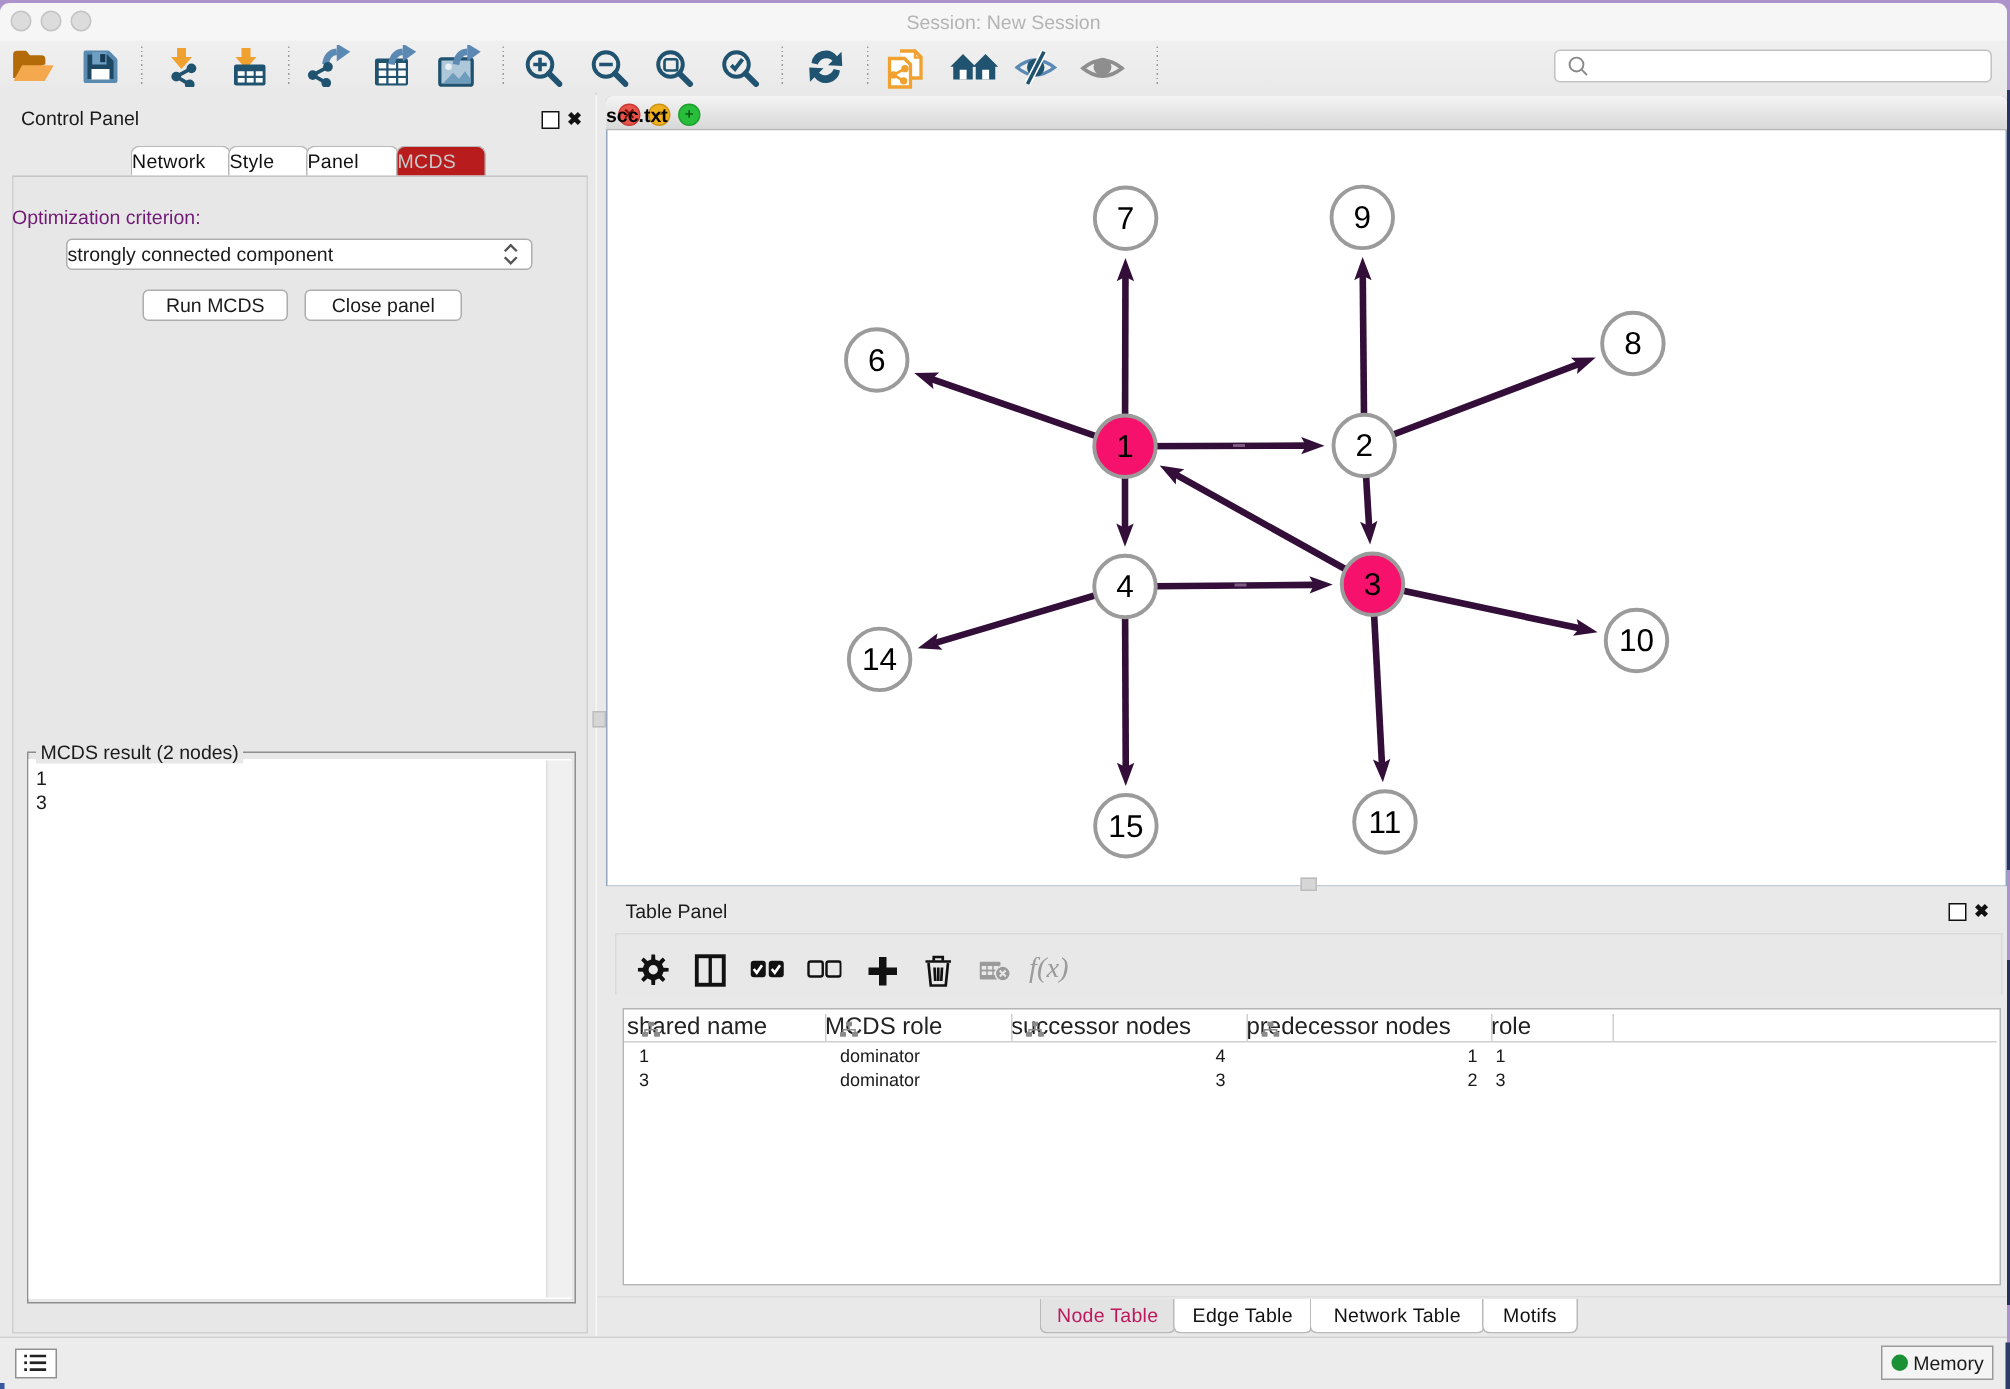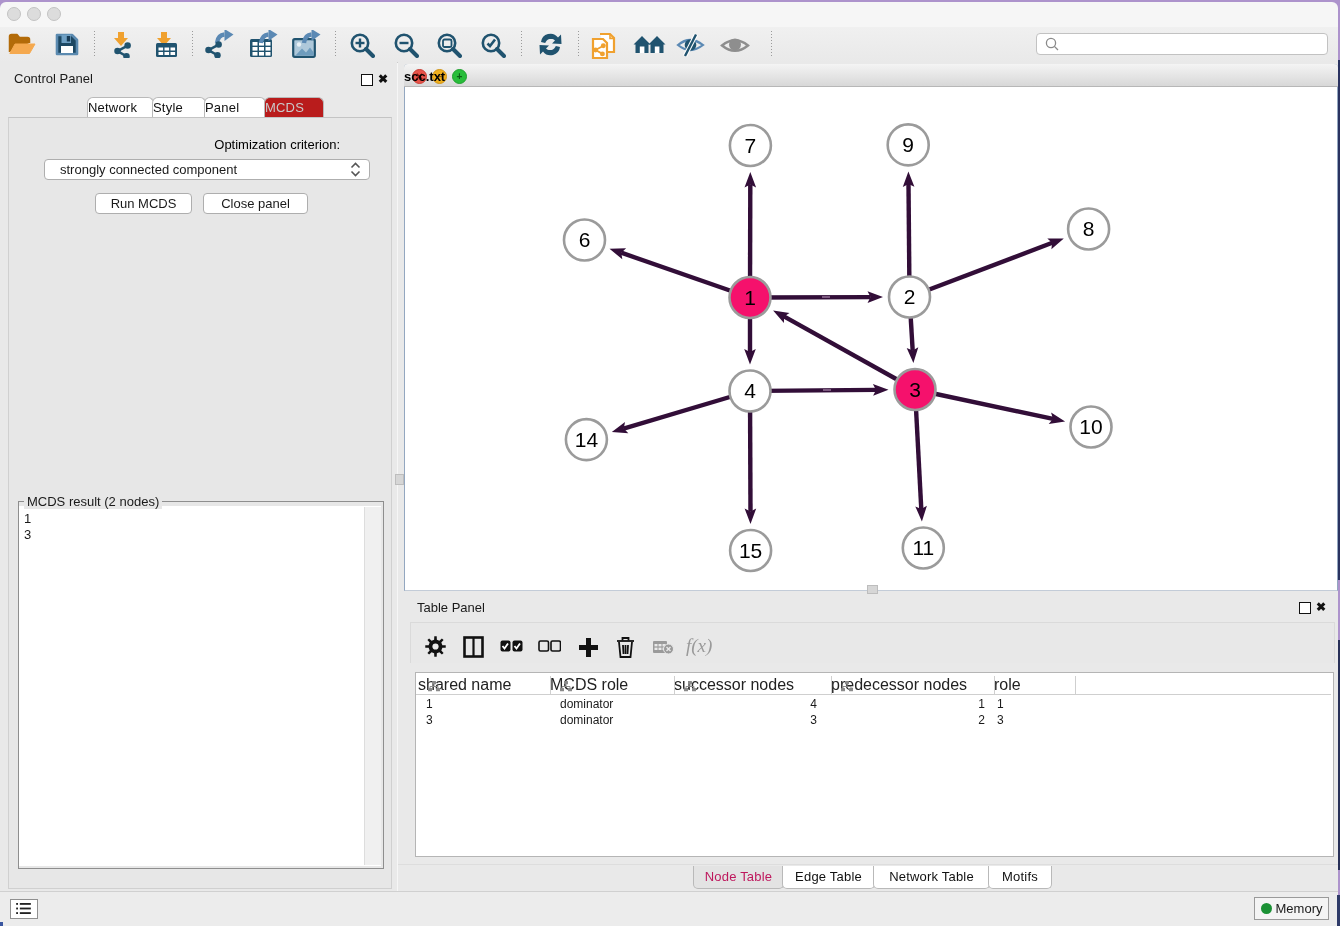--- a/index.html
+++ b/index.html
@@ -12,22 +12,22 @@
 #toolbar{left:0;top:27px;width:1338px;height:35px;background:linear-gradient(#f0f0f0,#e9e9e9);border-bottom:1px solid #cccccc}
 .sep{position:absolute;top:31px;width:1px;height:26px;background-image:repeating-linear-gradient(#9b9b9b 0 1px,transparent 1px 3px)}
 #search{left:1036px;top:33px;width:290px;height:20px;background:#fff;border:1px solid #c2c2c2;border-radius:4px}
 #leftpanel{left:0;top:62px;width:397px;height:829px;background:#e9e9e9}
 #cptitle{left:14px;top:71px;font-size:13px;color:#1a1a1a}
 .flt{position:absolute;width:10px;height:10px;border:1.5px solid #111;background:#fff}
 .xic{position:absolute;font-size:12px;color:#111;font-weight:bold}
 .tab{position:absolute;top:97px;height:20px;background:#fff;border:1px solid #b9b9b9;border-bottom:none;border-radius:6px 6px 0 0;font-size:13px;color:#111;text-align:left;line-height:20px;letter-spacing:0.2px}
 .tabsel{background:#b91c1c;color:#c9c9c9}
 #innerpanel{left:8px;top:117px;width:382px;height:770px;background:#e7e7e7;border:1px solid #d0d0d0;border-top-color:#c4c4c4}
-#optlabel{left:8px;top:137px;width:332px;text-align:right;font-size:13px;color:#000000}
-#dropdown{left:44px;top:159px;width:309px;height:19px;background:#fff;border:1px solid #aeaeae;border-radius:4px;font-size:13px;color:#1a1a1a;line-height:19px;padding-left:15px}
+#optlabel{left:8px;top:137px;width:332px;text-align:left;font-size:13px;color:#701a75}
+#dropdown{left:44px;top:159px;width:309px;height:19px;background:#fff;border:1px solid #aeaeae;border-radius:4px;font-size:13px;color:#1a1a1a;line-height:19px;padding-left:0}
 .btn{position:absolute;top:193px;height:19px;background:#fff;border:1px solid #aeaeae;border-radius:4px;font-size:13px;color:#1a1a1a;text-align:center;line-height:19px}
 #groupbox{left:18px;top:501px;width:364px;height:366px;border:1px solid #8e8e8e}
 #grouplabel{left:24px;top:494px;font-size:13px;color:#1a1a1a;background:#e7e7e7;padding:0 3px}
 #mcdswhite{left:19px;top:506px;width:362px;height:360px;background:#fff}
 #mcdsscroll{left:364px;top:507px;width:16px;height:358px;background:#f0f0f0;border-left:1px solid #ddd}
 #mtext{left:24px;top:511px;font-size:13px;color:#1a1a1a;line-height:16px}
 #rightbg{left:398px;top:62px;width:940px;height:829px;background:#e9e9e9}
 #netwin{left:404px;top:64px;width:932px;height:525px;border:1px solid #93a7c0;border-bottom-color:#c3ccd8;border-radius:4px 4px 0 0;background:#fff}
 #nettitle{left:404px;top:64px;width:934px;height:22px;background:linear-gradient(#f4f4f4,#d8d8d8);border-bottom:1px solid #b7b7b7;border-radius:4px 4px 0 0}
 .traffic{position:absolute;top:69px;width:13px;height:13px;border-radius:50%;font-size:10px;line-height:13px;text-align:center;font-weight:bold}
@@ -46,20 +46,21 @@
 #listbtn{left:10px;top:899px;width:26px;height:18px;background:#fff;border:1px solid #909090}
 #membtn{left:1254px;top:897px;width:73px;height:21px;background:#f4f4f4;border:1px solid #9a9a9a;font-size:13px;color:#1a1a1a;text-align:center;line-height:21px}
 </style>
 </head>
 <body>
 <div id="win" class="abs"></div>
 <div id="titlebar" class="abs">
   <div class="tl" style="left:7px"></div>
   <div class="tl" style="left:27px"></div>
   <div class="tl" style="left:47px"></div>
+  <div id="wtitle" class="abs">Session: New Session</div>
 </div>
 <div id="toolbar" class="abs"></div>
 <svg class="abs" style="left:8px;top:33px" width="28" height="22" viewBox="0 0 28 22">
     <path d="M1.5 19 L1.5 3.5 Q1.5 1.5 3.5 1.5 L9 1.5 L11.5 4.5 L19.5 4.5 Q21.5 4.5 21.5 6.5 L21.5 10" fill="#b36b09" stroke="#b36b09" stroke-width="1.5" stroke-linejoin="round"></path>
     <path d="M1.8 20.5 L7 11 L27 11 L21.5 20.5 Z" fill="#f5a94f" stroke="#f5a94f" stroke-linejoin="round"></path>
   </svg>
 <svg class="abs" style="left:55px;top:33px" width="24" height="23" viewBox="0 0 24 23">
     <path d="M2 2 L17 2 L22 7 L22 21 L2 21 Z" fill="#1d4863" stroke="#5b8ab0" stroke-width="2.6" stroke-linejoin="round"></path>
     <rect x="6.5" y="1.8" width="9.5" height="8.2" fill="#6fa0c4"></rect>
     <rect x="11.8" y="3" width="3.4" height="5.5" fill="#173a54"></rect>

